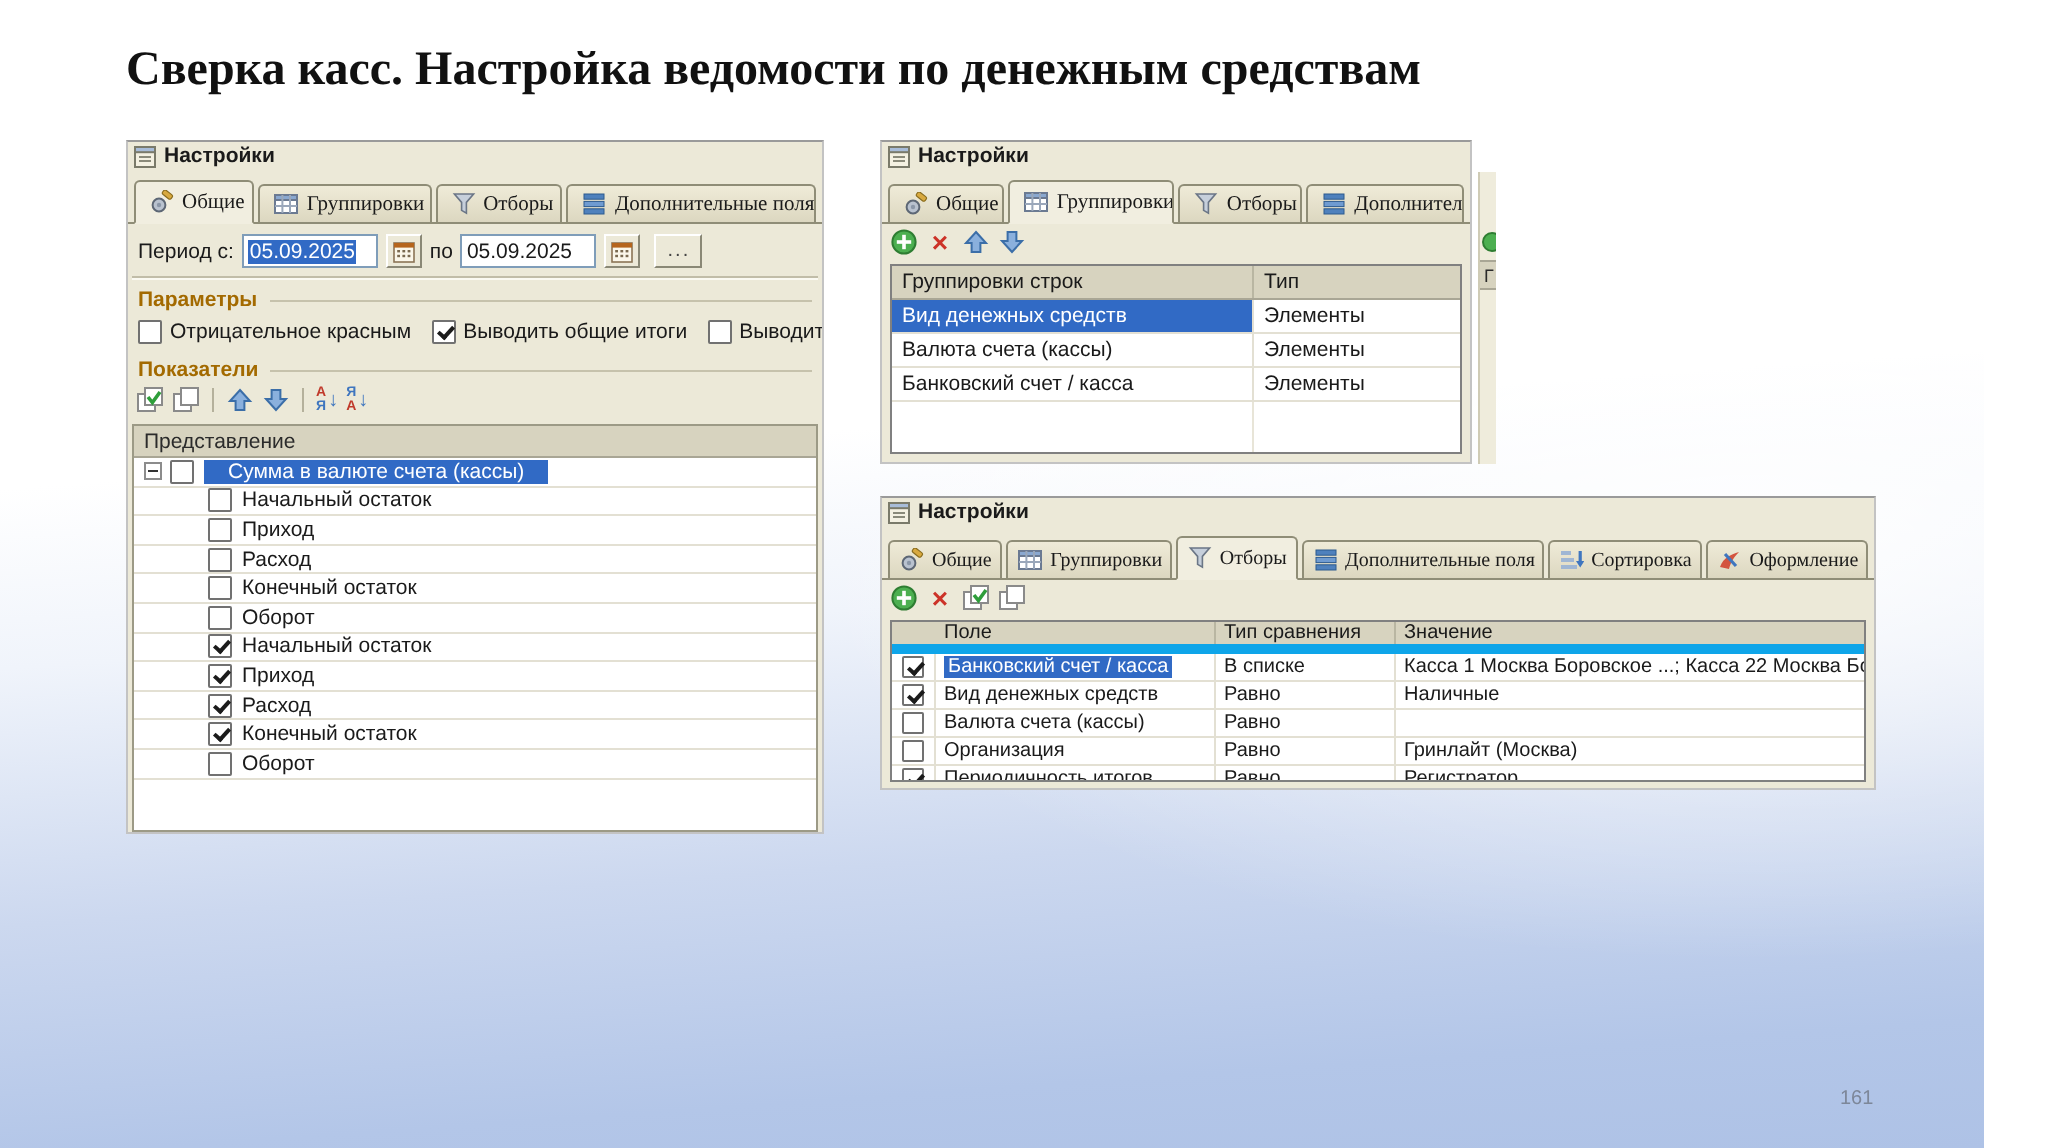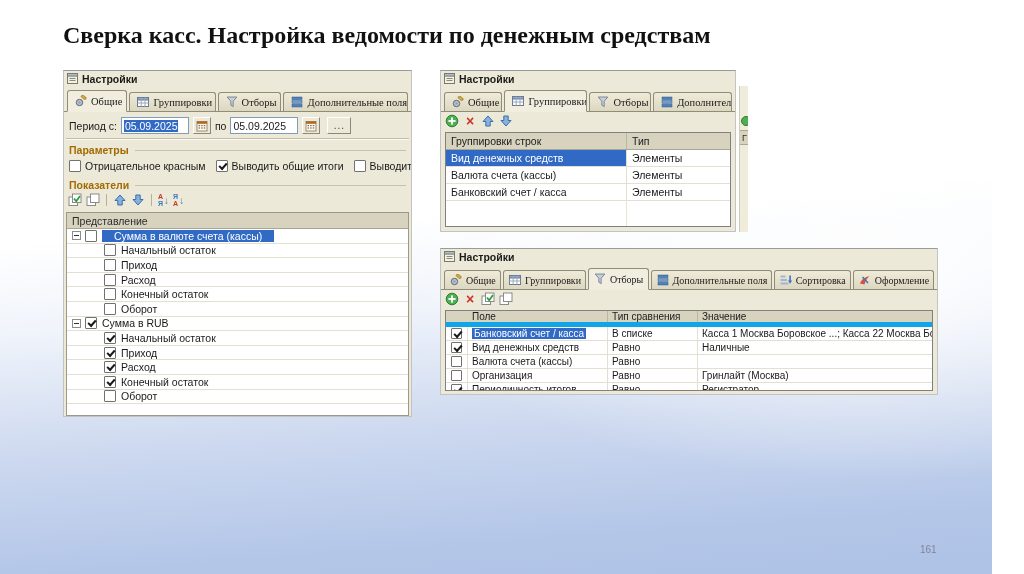--- a/index.html
+++ b/index.html
@@ -18,21 +18,21 @@
   .page-num {
     position:absolute; left:920px; top:544px; font-family:Liberation Sans, sans-serif;
     font-size:10px; color:#7d8799;
   }
   
   .panel {
     position:absolute; background:#ece9d8; overflow:hidden;
     border:1px solid #c3c3c3; border-top:1px solid #9a9a9a;
     display:flex; flex-direction:column; font-size:10.5px; color:#1a1a1a;
   }
-  .win-head { display:flex; align-items:center; gap:4px; height:14px; padding:1px 3px 0 3px; font-weight:bold; font-size:10.5px; flex:0 0 auto; }
+  .win-head { display:flex; gap:4px; height:14px; padding:1px 3px 0 3px; font-weight:bold; font-size:10.5px; flex:0 0 auto; }
   .tabbar { display:flex; align-items:flex-end; gap:2px; padding:5px 3px 0 3px; border-bottom:1px solid #8f8d77; flex:0 0 auto;font-family:Liberation Serif, serif; }
   .tab {
     display:inline-flex; align-items:center; gap:4px; height:19px; padding:0 7px;
     border:1px solid #8f8d77; border-bottom:none; border-radius:3px 3px 0 0;
     background:linear-gradient(#efebd8,#dcd7c0); white-space:nowrap; overflow:hidden; cursor:default;
   }
   .tab.active { height:22px; background:#f1eee0; margin-bottom:-1px; border-bottom:1px solid #f1eee0; font-weight:normal; }
   .icon { display:inline-flex; align-items:center; justify-content:center; flex:0 0 auto; }
   .toolbar { display:flex; align-items:center; gap:4px; padding:2px 4px; flex:0 0 auto; }
   .tb-sep { width:1px; height:12px; background:#b5b19c; margin:0 2px; }
@@ -326,25 +326,20 @@
         <span class="t-label">Расход</span>
       </div>
       <div class="t-row lvl1">
         <span class="cb"></span>
         <span class="t-label">Конечный остаток</span>
       </div>
       <div class="t-row lvl1">
         <span class="cb"></span>
         <span class="t-label">Оборот</span>
       </div>
-      <div class="t-row">
-        <span class="expander"></span>
-        <span class="cb checked"></span>
-        <span class="t-label">Сумма в RUB</span>
-      </div>
       <div class="t-row lvl1">
         <span class="cb checked"></span>
         <span class="t-label">Начальный остаток</span>
       </div>
       <div class="t-row lvl1">
         <span class="cb checked"></span>
         <span class="t-label">Приход</span>
       </div>
       <div class="t-row lvl1">
         <span class="cb checked"></span>

